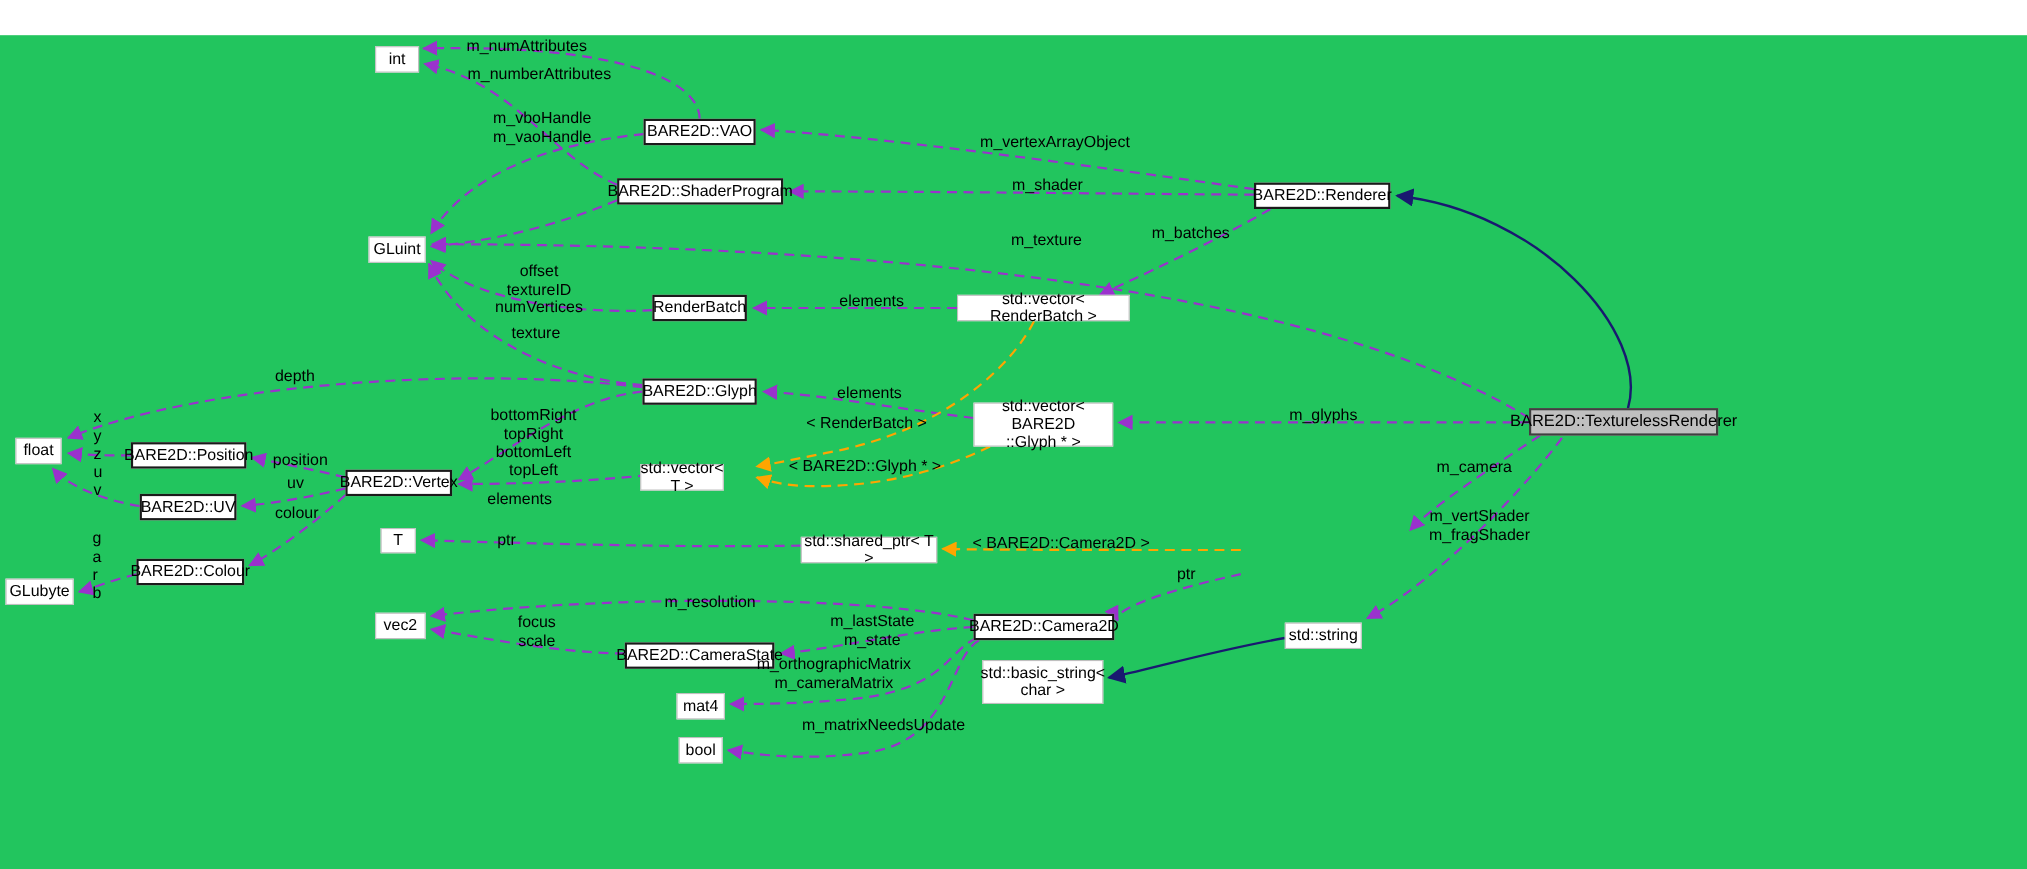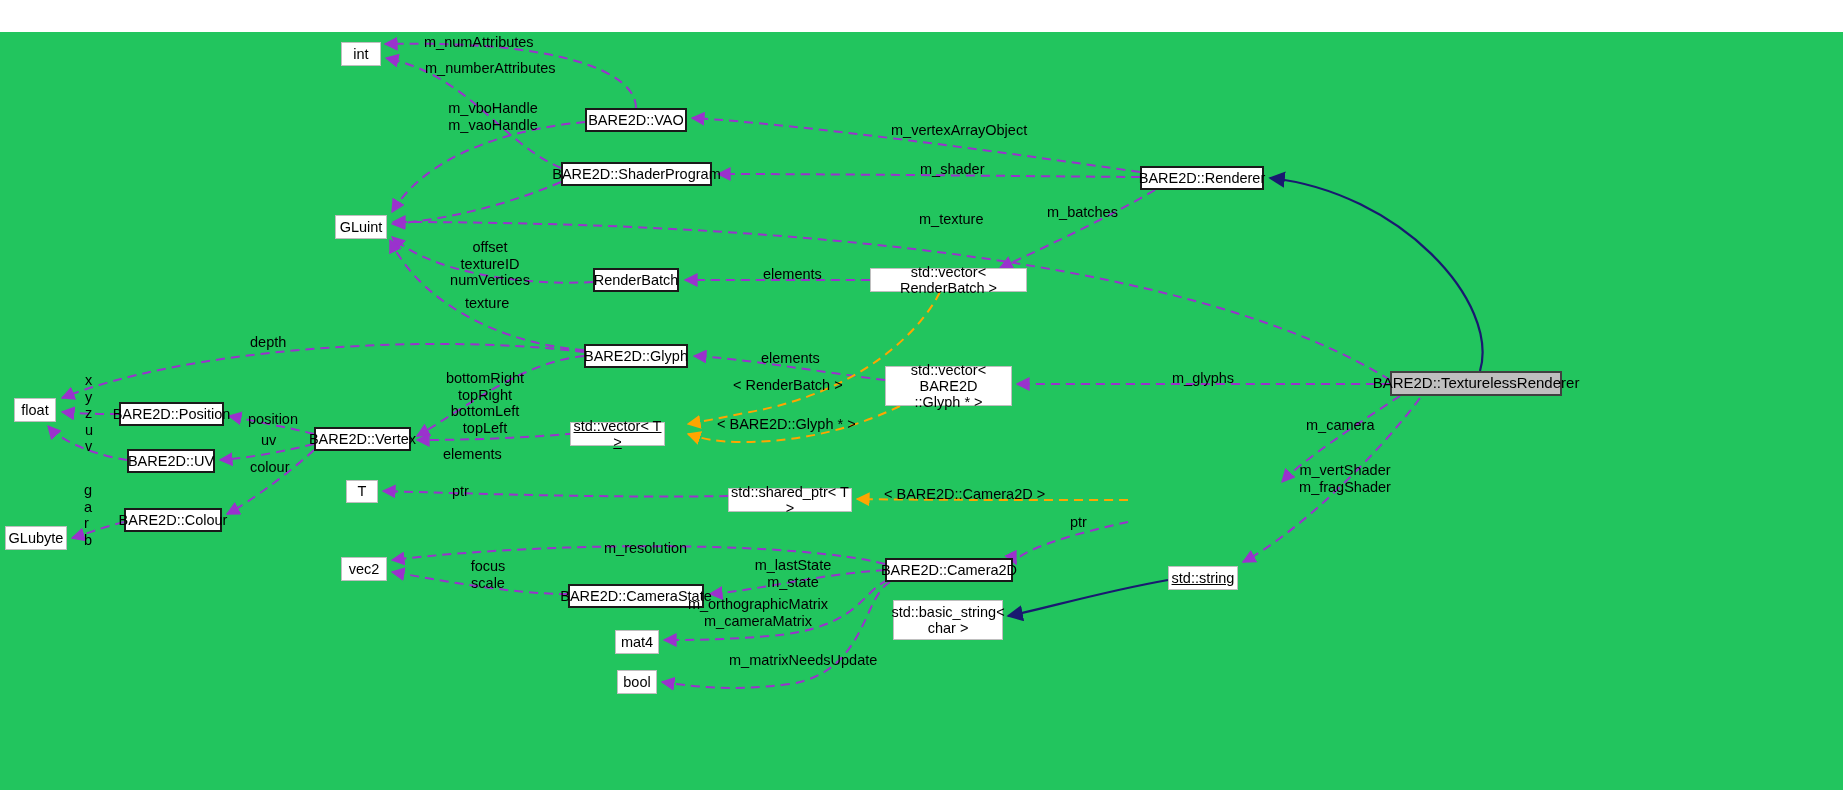--- a/index.html
+++ b/index.html
@@ -120,29 +120,29 @@
   <div class="nodebox nb-plain" style="left:335px;top:183px;width:52px;height:24px;">GLuint</div>
   <div class="nodebox nb-class" style="left:593px;top:236px;width:86px;height:24px;">RenderBatch</div>
   <div class="nodebox nb-plain" style="left:870px;top:236px;width:157px;height:24px;text-align:center;">std::vector&lt; RenderBatch &gt;</div>
   <div class="nodebox nb-class" style="left:584px;top:312px;width:104px;height:24px;">BARE2D::Glyph</div>
   <div class="nodebox nb-plain" style="left:885px;top:334px;width:127px;height:40px;">std::vector&lt; BARE2D
 ::Glyph * &gt;</div>
   <div class="nodebox nb-current" style="left:1390px;top:339px;width:172px;height:25px;">BARE2D::TexturelessRenderer</div>
   <div class="nodebox nb-plain" style="left:14px;top:366px;width:42px;height:24px;">float</div>
   <div class="nodebox nb-class" style="left:119px;top:370px;width:105px;height:24px;">BARE2D::Position</div>
   <div class="nodebox nb-class" style="left:314px;top:395px;width:97px;height:24px;">BARE2D::Vertex</div>
-  <div class="nodebox nb-plain" style="left:570px;top:390px;width:95px;height:24px;text-decoration:underline;">std::vector&lt; T &gt;</div>
+  <div class="nodebox nb-plain" style="left:582px;top:390px;width:76px;height:24px;">std::vector&lt; T &gt;</div>
   <div class="nodebox nb-class" style="left:127px;top:417px;width:88px;height:24px;">BARE2D::UV</div>
   <div class="nodebox nb-class" style="left:124px;top:476px;width:98px;height:24px;">BARE2D::Colour</div>
   <div class="nodebox nb-plain" style="left:346px;top:448px;width:32px;height:23px;">T</div>
   <div class="nodebox nb-plain" style="left:728px;top:456px;width:124px;height:24px;">std::shared_ptr&lt; T &gt;</div>
   <div class="nodebox nb-plain" style="left:5px;top:494px;width:62px;height:24px;">GLubyte</div>
   <div class="nodebox nb-plain" style="left:341px;top:525px;width:46px;height:24px;">vec2</div>
   <div class="nodebox nb-class" style="left:885px;top:526px;width:128px;height:24px;">BARE2D::Camera2D</div>
-  <div class="nodebox nb-plain" style="left:1168px;top:534px;width:70px;height:24px;text-decoration:underline;">std::string</div>
+  <div class="nodebox nb-plain" style="left:1168px;top:534px;width:70px;height:24px;">std::string</div>
   <div class="nodebox nb-class" style="left:568px;top:552px;width:136px;height:24px;">BARE2D::CameraState</div>
   <div class="nodebox nb-plain" style="left:893px;top:568px;width:110px;height:40px;">std::basic_string&lt;
 char &gt;</div>
   <div class="nodebox nb-plain" style="left:615px;top:598px;width:44px;height:24px;">mat4</div>
   <div class="nodebox nb-plain" style="left:617px;top:638px;width:40px;height:24px;">bool</div>
 
   <div class="edgelabel el-left" style="left:424px;top:2px;">m_numAttributes</div>
   <div class="edgelabel el-left" style="left:425px;top:28px;">m_numberAttributes</div>
   <div class="edgelabel" style="left:443px;top:68px;width:100px;">m_vboHandle
 m_vaoHandle</div>

